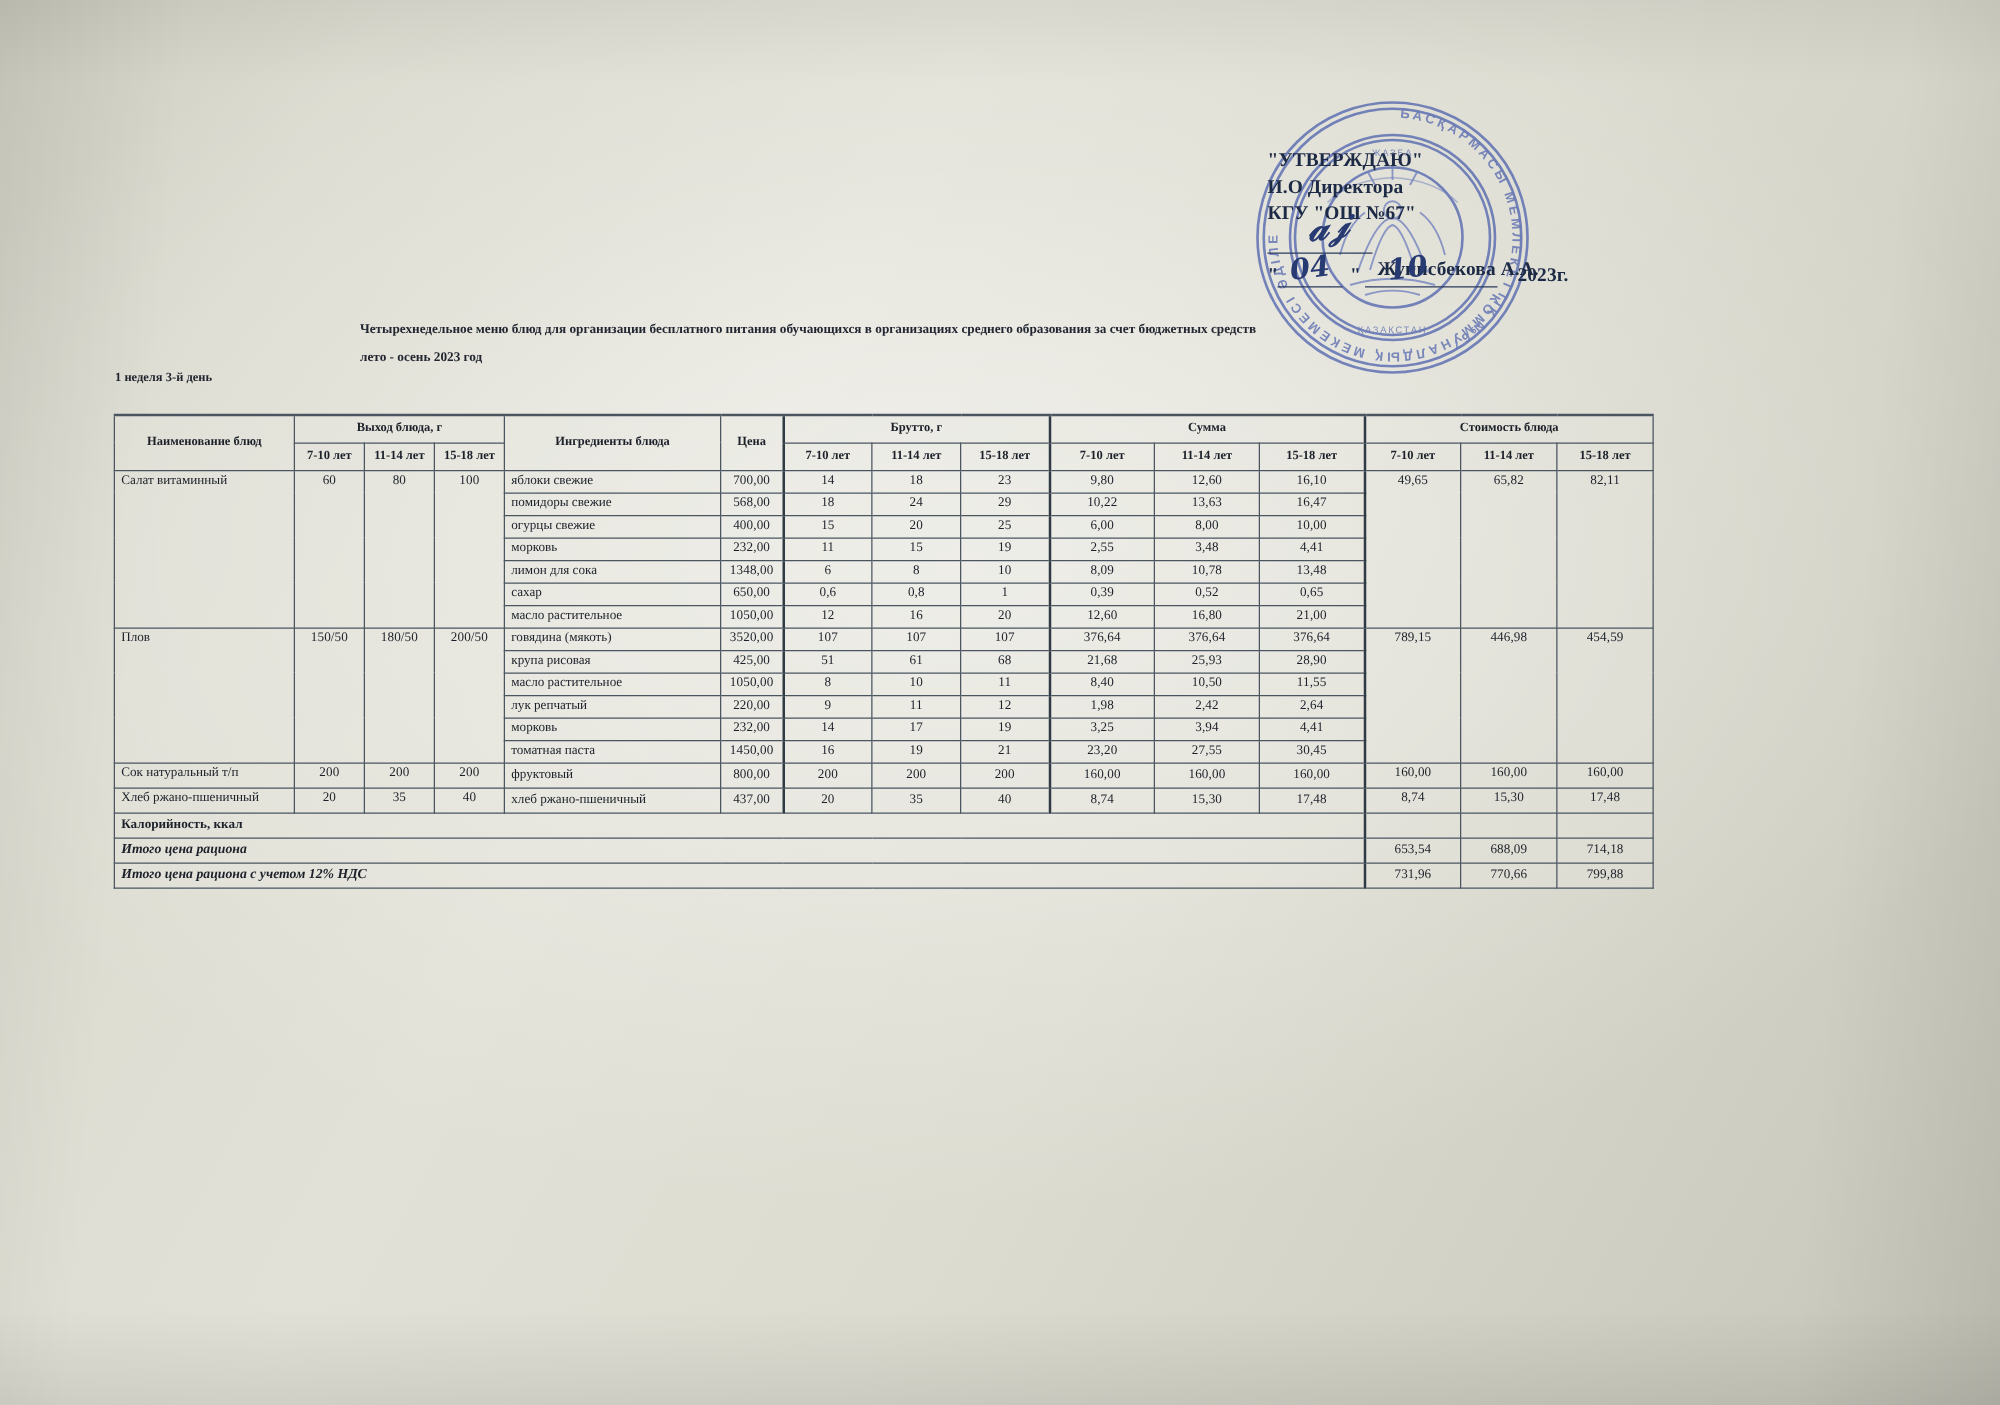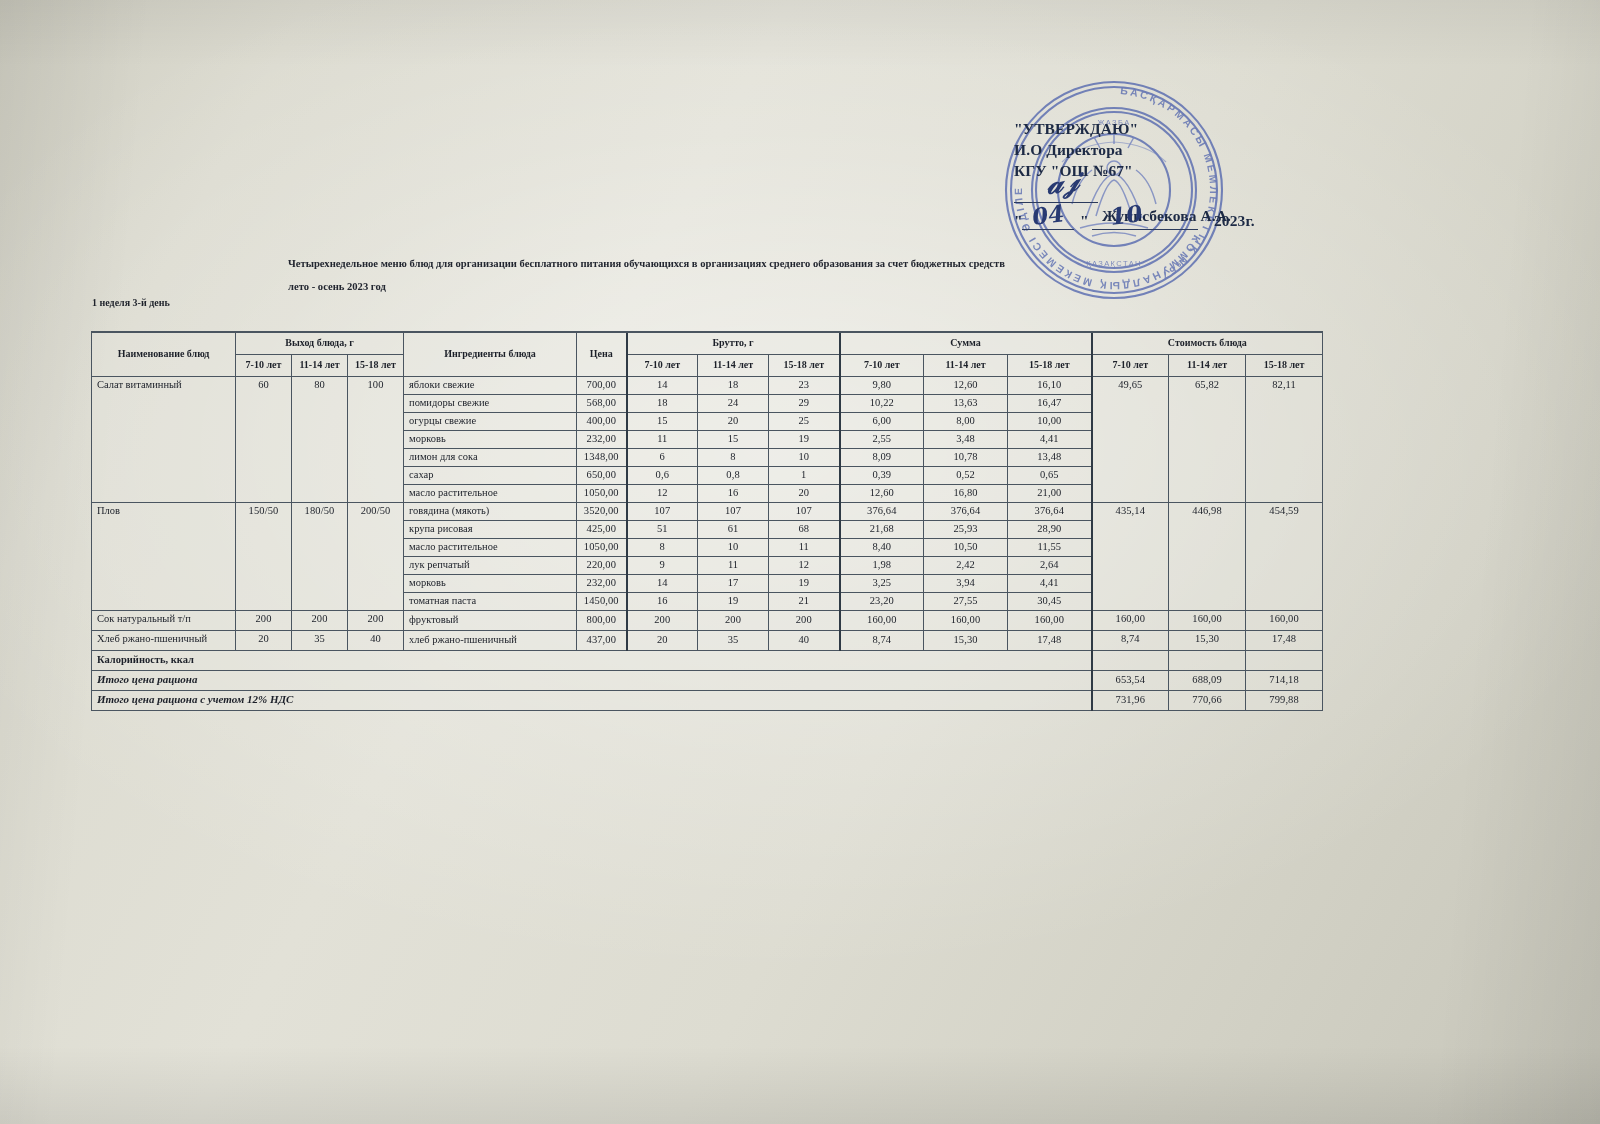--- a/index.html
+++ b/index.html
@@ -349,21 +349,21 @@
           <td class="vtop num" rowspan="6">180/50</td>
           <td class="vtop num" rowspan="6">200/50</td>
           <td class="lft">говядина (мякоть)</td>
           <td class="num">3520,00</td>
           <td class="num thick-l">107</td>
           <td class="num">107</td>
           <td class="num">107</td>
           <td class="num thick-l">376,64</td>
           <td class="num">376,64</td>
           <td class="num">376,64</td>
-          <td class="vtop num thick-l" rowspan="6">435,14</td>
+          <td class="vtop num thick-l" rowspan="6">789,15</td>
           <td class="vtop num" rowspan="6">446,98</td>
           <td class="vtop num" rowspan="6">454,59</td>
         </tr>
         <tr class="rowline">
           <td class="lft">крупа рисовая</td>
           <td class="num">425,00</td>
           <td class="num thick-l">51</td>
           <td class="num">61</td>
           <td class="num">68</td>
           <td class="num thick-l">21,68</td>

